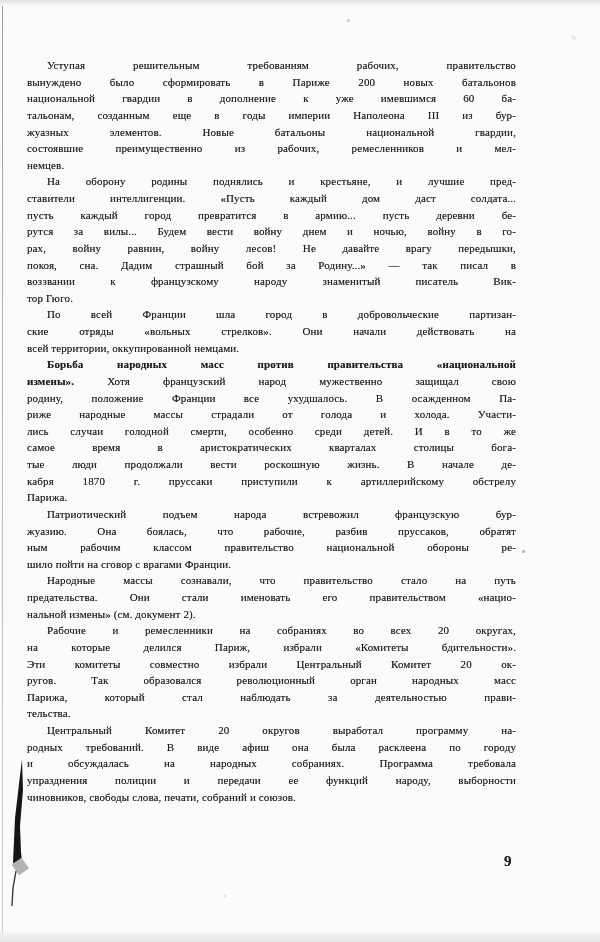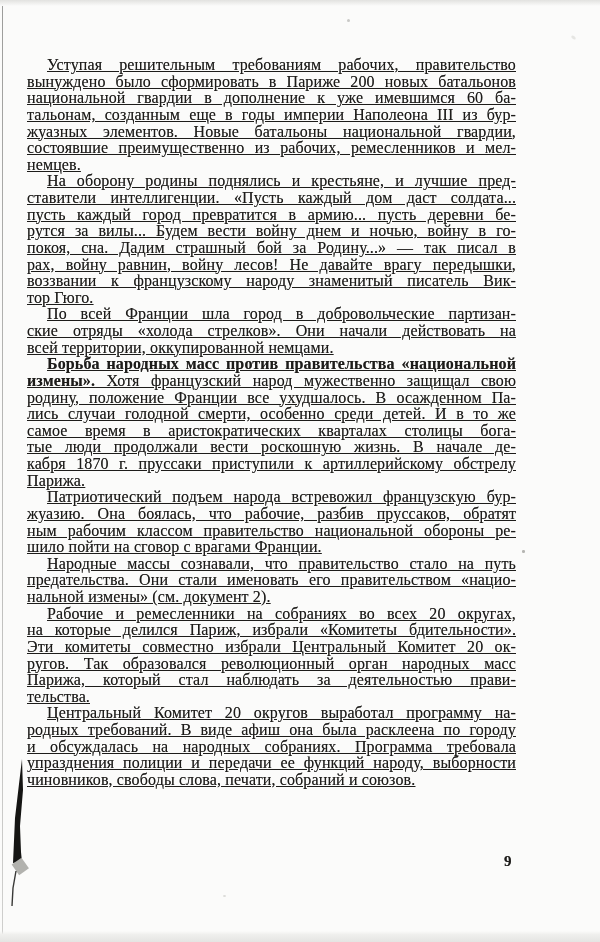--- a/index.html
+++ b/index.html
@@ -21,24 +21,23 @@
     background:linear-gradient(to bottom, #9d9d9b, #bdbdbb 55%, #cfcfcd);
   }
   .streak { position:absolute; left:6px; top:756px; }
   .speck { position:absolute; border-radius:50%; }
   .speck.s1 { left:347px; top:19px;  width:3px; height:3px; background:#c9c9c6; }
   .speck.s2 { left:522px; top:550px; width:2.5px; height:2.5px; background:#b5b5b2; }
   .speck.s3 { left:571px; top:36px;  width:5px; height:3px; background:#e6e6e3; transform:rotate(35deg); }
   .speck.s4 { left:223px; top:895px; width:3px; height:2px; background:#dcdcd9; }
   .text-block {
     position:absolute; left:27px; top:57px; width:489px;
-    color:#1d1c1a; font-size:16px; line-height:16.63px;
+    color:#1d1c1a; font-size:11px; line-height:16.63px;
     letter-spacing:0.12px;
     text-shadow:0 0 0.4px rgba(29,28,26,0.55);
-    text-decoration:underline;
   }
   .line { text-align:justify; text-align-last:justify; }
   .line.last { text-align-last:auto; }
   .line.indent { text-indent:20px; }
   .bold { font-weight:bold;margin-top:36px; }
   .page-number {
     position:absolute; left:504px; top:853px;
     color:#1d1c1a; font-size:15px; font-weight:bold;
     text-shadow:0 0 0.4px rgba(29,28,26,0.55);
   }
@@ -66,30 +65,31 @@
       <div class="line">вынуждено было сформировать в Париже 200 новых батальонов</div>
       <div class="line">национальной гвардии в дополнение к уже имевшимся 60 ба-</div>
       <div class="line">тальонам, созданным еще в годы империи Наполеона III из бур-</div>
       <div class="line">жуазных элементов. Новые батальоны национальной гвардии,</div>
       <div class="line">состоявшие преимущественно из рабочих, ремесленников и мел-</div>
       <div class="line last">немцев.</div>
       <div class="line indent">На оборону родины поднялись и крестьяне, и лучшие пред-</div>
       <div class="line">ставители интеллигенции. «Пусть каждый дом даст солдата...</div>
       <div class="line">пусть каждый город превратится в армию... пусть деревни бе-</div>
       <div class="line">рутся за вилы... Будем вести войну днем и ночью, войну в го-</div>
+      <div class="line">рах, войну равнин, войну лесов! Не давайте врагу передышки,</div>
       <div class="line">покоя, сна. Дадим страшный бой за Родину...» — так писал в</div>
-      <div class="line">рах, войну равнин, войну лесов! Не давайте врагу передышки,</div>
       <div class="line">воззвании к французскому народу знаменитый писатель Вик-</div>
       <div class="line last">тор Гюго.</div>
       <div class="line indent">По всей Франции шла город в добровольческие партизан-</div>
-      <div class="line">ские отряды «холода стрелков». Они начали действовать на</div>
+      <div class="line">ские отряды «вольных стрелков». Они начали действовать на</div>
       <div class="line last">всей территории, оккупированной немцами.</div>
       <div class="line indent"><span class="bold">Борьба народных масс против правительства «национальной</span></div>
       <div class="line"><span class="bold">измены».</span> Хотя французский народ мужественно защищал свою</div>
       <div class="line">родину, положение Франции все ухудшалось. В осажденном Па-</div>
+      <div class="line">риже народные массы страдали от голода и холода. Участи-</div>
       <div class="line">лись случаи голодной смерти, особенно среди детей. И в то же</div>
       <div class="line">самое время в аристократических кварталах столицы бога-</div>
       <div class="line">тые люди продолжали вести роскошную жизнь. В начале де-</div>
       <div class="line">кабря 1870 г. пруссаки приступили к артиллерийскому обстрелу</div>
       <div class="line last">Парижа.</div>
       <div class="line indent">Патриотический подъем народа встревожил французскую бур-</div>
       <div class="line">жуазию. Она боялась, что рабочие, разбив пруссаков, обратят</div>
       <div class="line">ным рабочим классом правительство национальной обороны ре-</div>
       <div class="line last">шило пойти на сговор с врагами Франции.</div>
       <div class="line indent">Народные массы сознавали, что правительство стало на путь</div>

